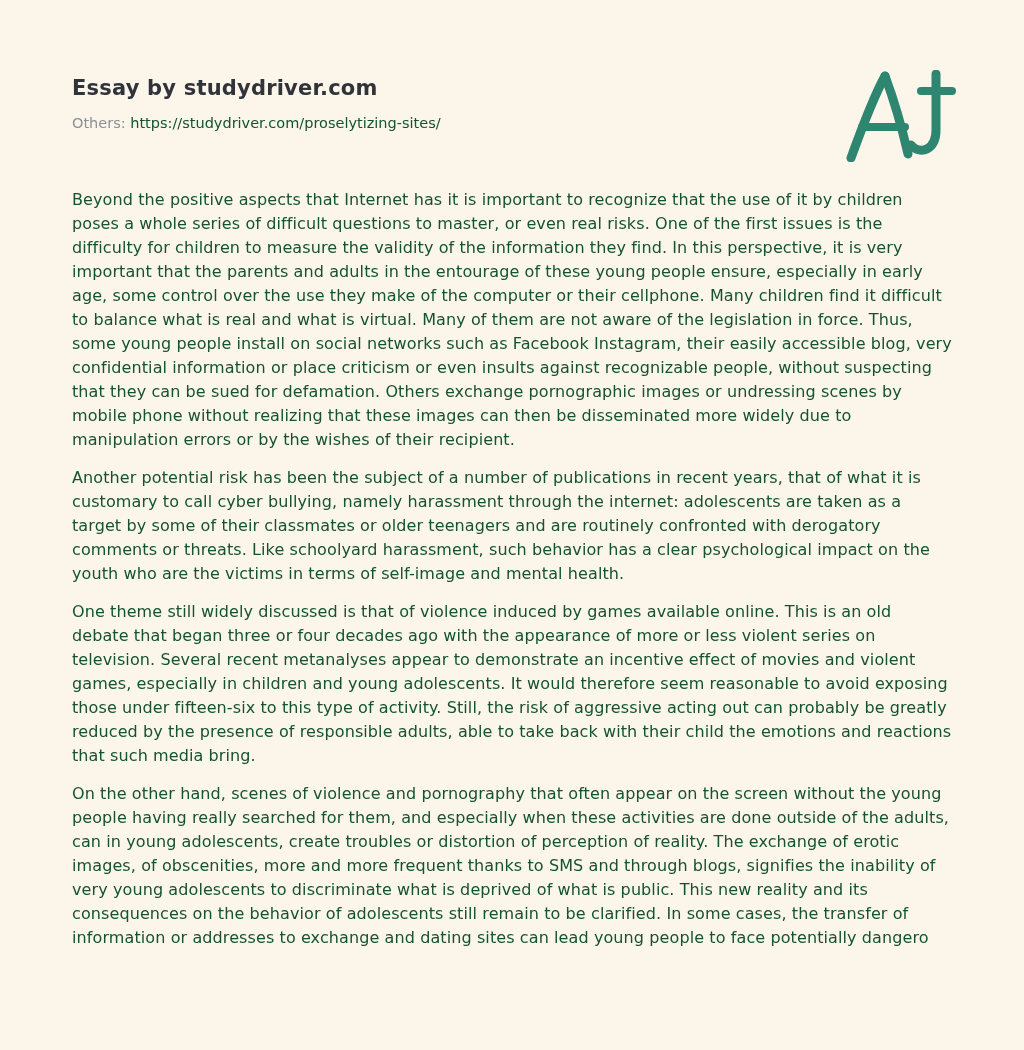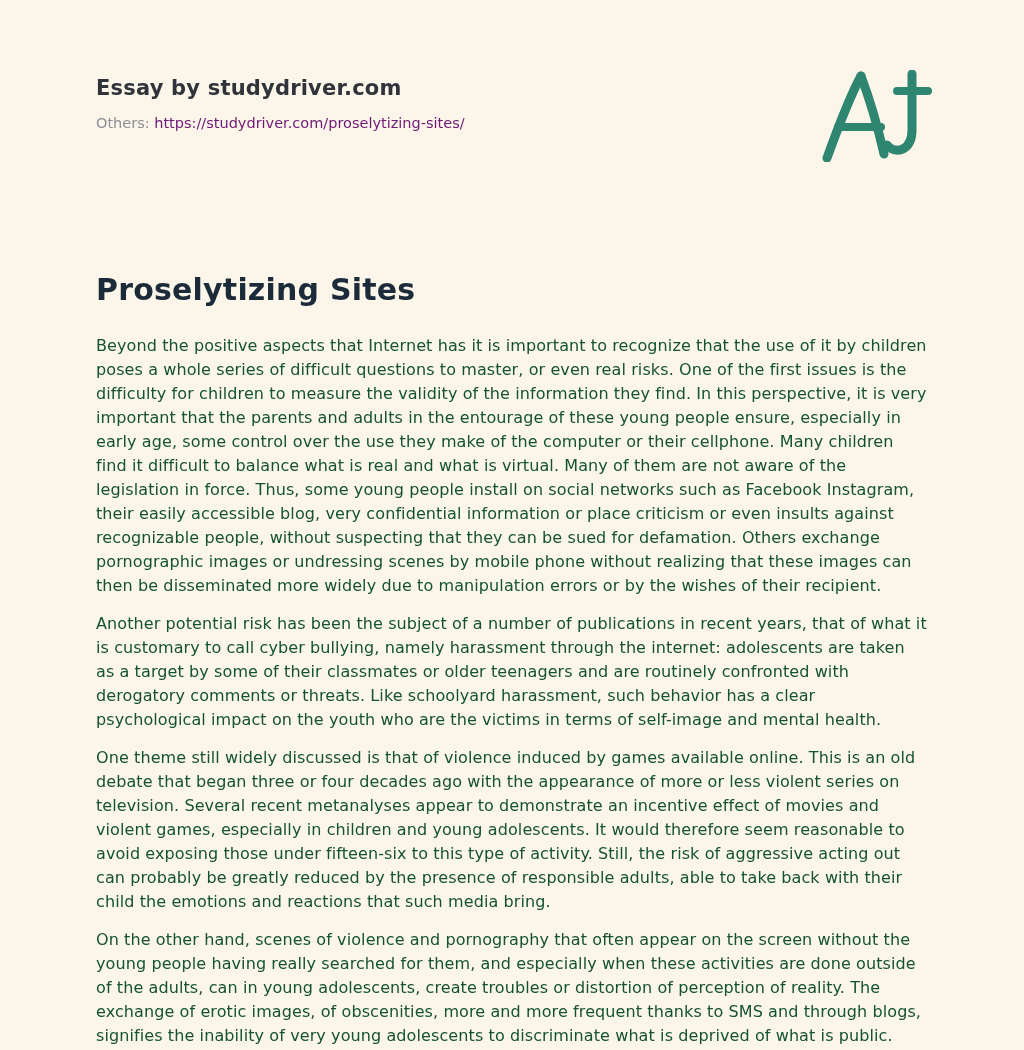--- a/index.html
+++ b/index.html
@@ -8,21 +8,21 @@
     width: 1024px;
     height: 1050px;
     overflow: hidden;
     background: #fbf5ea;
     font-family: "DejaVu Sans", "Liberation Sans", sans-serif;
     color: #525c66;
   }
   .page {
     width: 1024px;
     height: 1050px;
-    padding: 0 96px;
+    padding: 0 72px;
     position: relative;
     overflow: hidden;
   }
   .header {
     display: flex;
     justify-content: space-between;
     align-items: flex-start;
     padding-top: 76px;
   }
   .byline {
@@ -30,21 +30,21 @@
     font-weight: 700;
     color: #303339;
     letter-spacing: 0.2px;
   }
   .source-line {
     margin-top: 15px;
     font-size: 14.5px;
     color: #8d9096;
   }
   .source-line a {
-    color: #701a75;
+    color: #14532d;
     text-decoration: none;
     cursor: pointer;
   }
   .logo {
     margin-top: -6px;
     margin-right: -4px;
   }
   .logo svg { display: block; }
   .title {
     margin-top: 110px;
@@ -83,21 +83,20 @@
       <svg width="112" height="92" viewBox="0 0 112 92" fill="none" xmlns="http://www.w3.org/2000/svg">
         <path d="M7 88 C20 52 30 26 41 6" stroke="#2e8570" stroke-width="9" stroke-linecap="round" fill="none"></path>
         <path d="M41 6 C50 30 58 58 64 84" stroke="#2e8570" stroke-width="9" stroke-linecap="round" fill="none"></path>
         <path d="M18 57 L61 57" stroke="#2e8570" stroke-width="8" stroke-linecap="round" fill="none"></path>
         <path d="M92 4 L92 60 C92 79 77 86 67 75" stroke="#2e8570" stroke-width="9" stroke-linecap="round" fill="none"></path>
         <path d="M77 21 L108 21" stroke="#2e8570" stroke-width="8" stroke-linecap="round" fill="none"></path>
       </svg>
     </div>
   </div>
 
-  <h1 class="title">Proselytizing Sites</h1>
 
   <div class="body-copy">
     <p>Beyond the positive aspects that Internet has it is important to recognize that the use of it by children poses a whole series of difficult questions to master, or even real risks. One of the first issues is the difficulty for children to measure the validity of the information they find. In this perspective, it is very important that the parents and adults in the entourage of these young people ensure, especially in early age, some control over the use they make of the computer or their cellphone. Many children find it difficult to balance what is real and what is virtual. Many of them are not aware of the legislation in force. Thus, some young people install on social networks such as Facebook Instagram, their easily accessible blog, very confidential information or place criticism or even insults against recognizable people, without suspecting that they can be sued for defamation. Others exchange pornographic images or undressing scenes by mobile phone without realizing that these images can then be disseminated more widely due to manipulation errors or by the wishes of their recipient.</p>
     <p>Another potential risk has been the subject of a number of publications in recent years, that of what it is customary to call cyber bullying, namely harassment through the internet: adolescents are taken as a target by some of their classmates or older teenagers and are routinely confronted with derogatory comments or threats. Like schoolyard harassment, such behavior has a clear psychological impact on the youth who are the victims in terms of self-image and mental health.</p>
     <p>One theme still widely discussed is that of violence induced by games available online. This is an old debate that began three or four decades ago with the appearance of more or less violent series on television. Several recent metanalyses appear to demonstrate an incentive effect of movies and violent games, especially in children and young adolescents. It would therefore seem reasonable to avoid exposing those under fifteen-six to this type of activity. Still, the risk of aggressive acting out can probably be greatly reduced by the presence of responsible adults, able to take back with their child the emotions and reactions that such media bring.</p>
     <p>On the other hand, scenes of violence and pornography that often appear on the screen without the young people having really searched for them, and especially when these activities are done outside of the adults, can in young adolescents, create troubles or distortion of perception of reality. The exchange of erotic images, of obscenities, more and more frequent thanks to SMS and through blogs, signifies the inability of very young adolescents to discriminate what is deprived of what is public. This new reality and its consequences on the behavior of adolescents still remain to be clarified. In some cases, the transfer of information or addresses to exchange and dating sites can lead young people to face potentially dangero</p>
   </div>
 
 </div>
 

